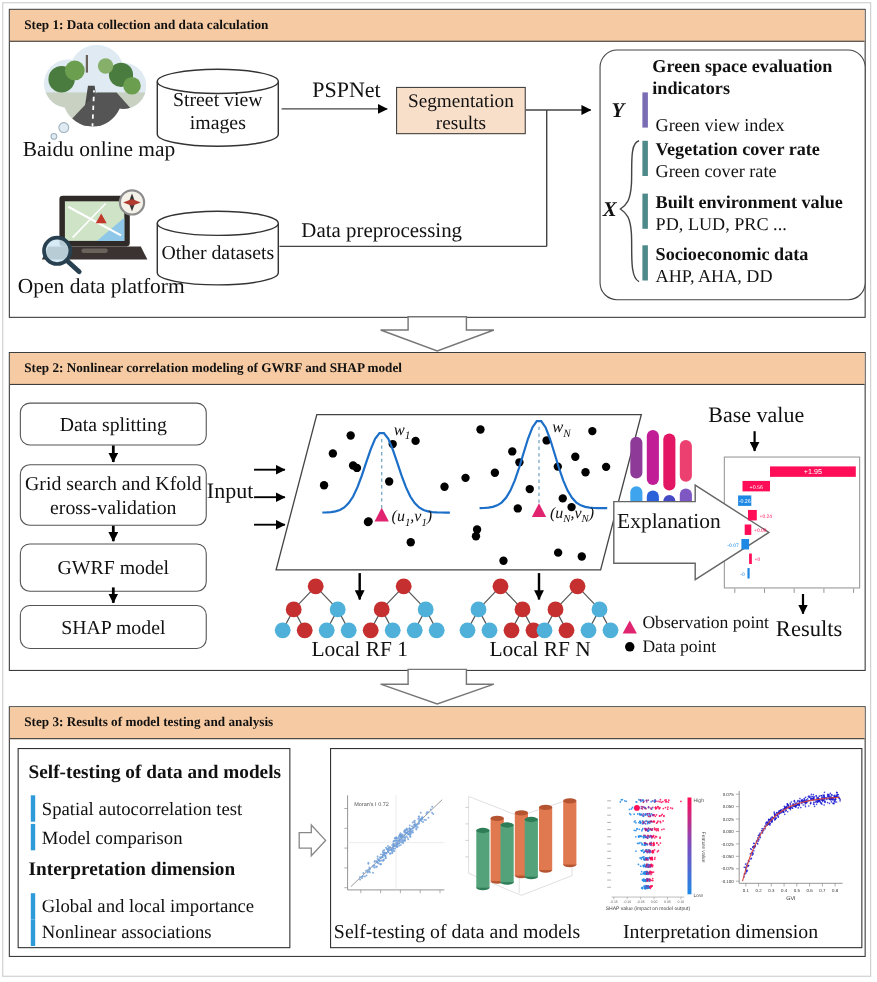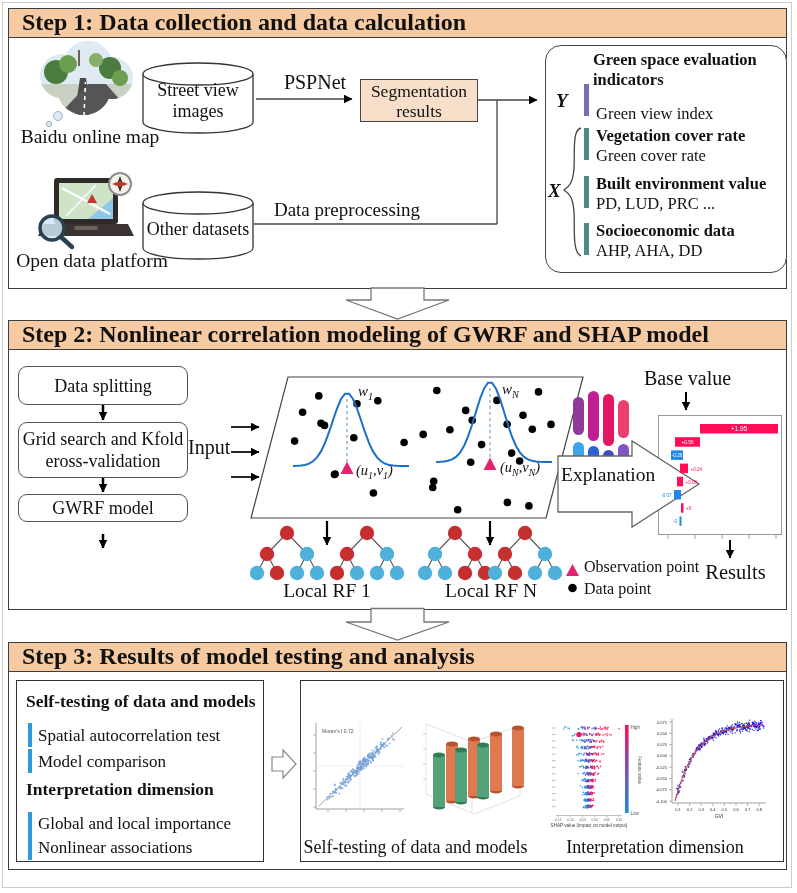--- a/index.html
+++ b/index.html
@@ -1,20 +1,20 @@
 <!DOCTYPE html>
 <html><head>
 <meta charset="utf-8">
 <style>
   html,body{margin:0;padding:0;background:#fff;width:797px;height:893px;overflow:hidden;}
   *{box-sizing:border-box;}
   #canvas{position:relative;width:797px;height:893px;background:#fff;font-family:"Liberation Serif",serif;color:#111;}
   .box{position:absolute;background:#fff;border:1.5px solid #3d3d3d;}
   .hdr{position:relative;width:100%;height:29px;background:#f6caa2;border-bottom:1.5px solid #3d3d3d;
-       font-weight:bold;font-size:24px;line-height:27px;padding-left:13px;white-space:nowrap;}
+       font-weight:bold;font-size:12px;line-height:27px;padding-left:13px;white-space:nowrap;}
   .t{position:absolute;z-index:3;white-space:nowrap;font-family:"Liberation Serif",serif;color:#111;}
   .c{text-align:center;}
   .b{font-weight:bold;}
   .i{font-style:italic;}
   .wrap{white-space:normal;}
   .flow{position:absolute;border:1.3px solid #555;border-radius:9px;background:#fff;display:flex;
         align-items:center;justify-content:center;text-align:center;font-size:18px;line-height:22px;
         white-space:pre-line;z-index:1;}
   .panel{position:absolute;background:#fff;border:1.3px solid #444;border-radius:16px;z-index:1;}
   .innerbox{position:absolute;background:#fff;border:1.3px solid #333;z-index:1;}
@@ -63,21 +63,22 @@
   <div class="vbar" style="left:584px;top:176px;width:4.5px;height:32px;background:#4f8a8b;"></div>
   <div class="t b" style="left:596px;top:174px;font-size:16.5px;">Built environment value</div>
   <div class="t" style="left:596px;top:194px;font-size:16.5px;">PD, LUD, PRC ...</div>
   <div class="vbar" style="left:584px;top:223px;width:4.5px;height:32px;background:#4f8a8b;"></div>
   <div class="t b" style="left:596px;top:221px;font-size:16.5px;">Socioeconomic data</div>
   <div class="t" style="left:596px;top:241px;font-size:16.5px;">AHP, AHA,  DD</div>
 
   <div class="flow" style="left:18px;top:366px;width:170px;height:39px;">Data splitting</div>
   <div class="flow" style="left:18px;top:422px;width:170px;height:56px;">Grid search and Kfold
 eross-validation</div>
-  <div class="flow" style="left:18px;top:494px;width:170px;height:28px;">GWRF model</div>
+  <div class="flow" style="left:18px;top:494px;width:170px;height:44px;">GWRF model</div>
+  <div class="flow" style="left:18px;top:550px;width:170px;height:40px;">SHAP model</div>
 
   <div class="t" style="left:188px;top:436px;font-size:20px;">Input</div>
 
   <div class="t i" style="left:358px;top:383px;font-size:15px;">
     <span>w</span><sub>1</sub></div>
   <div class="t i" style="left:502px;top:381px;font-size:15px;">
     <span>w</span><sub>N</sub></div>
   <div class="t i" style="left:356px;top:462px;font-size:14.5px;">
     <span>(u</span><sub>1</sub><span>,v</span><sub>1</sub><span>)</span></div>
   <div class="t i" style="left:500px;top:459px;font-size:14.5px;">

